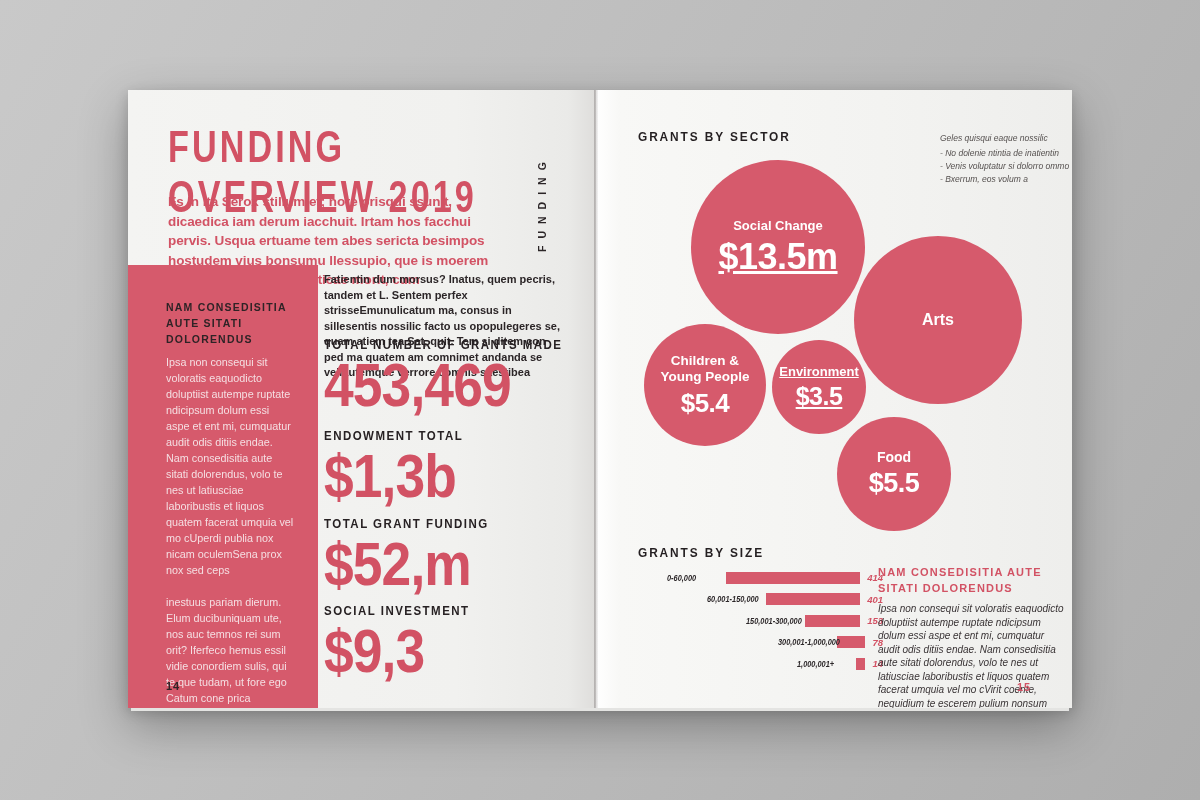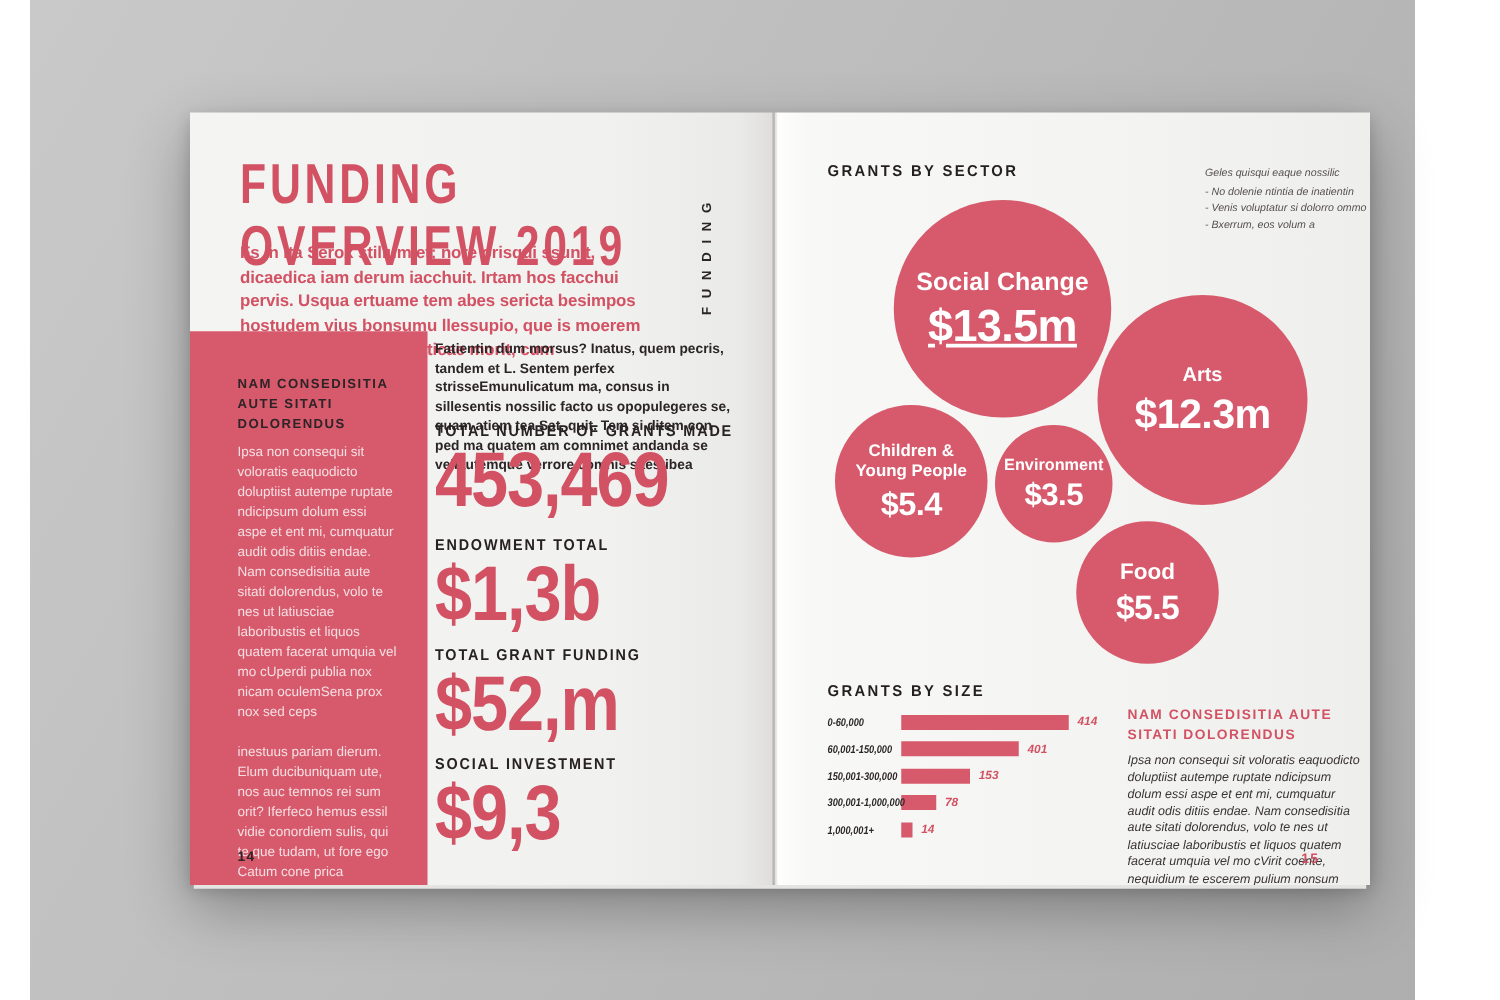--- a/index.html
+++ b/index.html
@@ -1,22 +1,22 @@
 <!DOCTYPE html>
 <html style="--accent: #d25264; --shape-red: #d65a6c; --ink: #272123; --backdrop: #b9b9b9; --page-bg: #f2f2f0;"><head>
 <meta charset="utf-8">
 <style>
   :root{
     --accent:#d25264; --shape-red:#d65a6c; --ink:#272123; --backdrop:#b9b9b9;
   }
   *{box-sizing:border-box; margin:0; padding:0;}
   html,body{width:1200px;height:800px;}
   body{font-family:"Liberation Sans",sans-serif; overflow:hidden;}
-  .stage{position:relative;width:1108px;height:800px;
-    background:linear-gradient(120deg,#c9c9c9 0%,#bdbdbd 45%,#aeaeae 100%);margin-left:24px;}
+  .stage{position:relative;width:1200px;height:800px;
+    background:linear-gradient(120deg,#c9c9c9 0%,#bdbdbd 45%,#aeaeae 100%);}
   .spread{position:absolute;left:128px;top:90px;width:944px;height:618px;
     box-shadow:0 18px 45px rgba(0,0,0,.30), 0 4px 12px rgba(0,0,0,.18);}
   .spread::after{content:'';position:absolute;left:3px;right:3px;bottom:-3px;height:3px;background:#e4e4e2;}
   .page{position:absolute;top:0;height:618px;overflow:hidden;}
   .page-left{left:0;width:468px;background:linear-gradient(to right,#f4f4f2 0%,#f1f1ef 70%,#eaeae8 94%,#dedddb 100%);}
   .page-right{left:468px;width:476px;background:linear-gradient(to right,#ffffff 0%,#f8f8f6 5%,#f3f3f1 60%,#eeeeec 100%);}
   .spine{position:absolute;left:466px;top:0;width:4px;height:100%;z-index:6;
     background:linear-gradient(to right,rgba(60,50,52,.28),rgba(60,50,52,.06));}
 
   
@@ -46,21 +46,21 @@
   .sector-heading{left:42px;top:40px;}
   .size-heading{left:42px;top:456px;}
   .notes{position:absolute;left:344px;top:42px;width:132px;font-style:italic;color:#55504f;
     font-size:8.5px;line-height:13px;}
   .note-title{margin-bottom:2px;}
   .bubble{position:absolute;border-radius:50%;background:var(--shape-red);color:#fff;
     display:flex;flex-direction:column;align-items:center;justify-content:center;text-align:center;}
   .b-label{font-weight:700;line-height:1.22;white-space:pre-line;}
   .b-value{font-weight:700;line-height:1.1;margin-top:3px;letter-spacing:-.5px;}
   .bar-chart{position:absolute;left:42px;top:477px;width:245px;}
-  .bar-row{position:relative;height:21.5px;display:flex;align-items:center;}
+  .bar-row{position:relative;height:21.5px;display:flex;align-items:center;justify-content:flex-end;}
   .bar-cat{width:59px;font-size:9px;font-style:italic;font-weight:700;color:#2b2628;white-space:nowrap;
     transform:scaleX(.82);transform-origin:0 50%;flex:0 0 59px;}
   .bar-fill{height:12px;background:var(--shape-red);flex:0 0 auto;}
   .bar-val{margin-left:7px;font-size:9.5px;font-style:italic;font-weight:700;color:var(--accent);}
   .footer-block{position:absolute;left:282px;top:474px;width:187px;}
   .fb-heading{color:var(--accent);font-size:11px;font-weight:700;letter-spacing:1.2px;line-height:16px;margin-bottom:6px;}
   .fb-body{font-size:10px;font-style:italic;line-height:13.5px;color:#393335;}
   .pagenum-right{position:absolute;left:421px;top:591px;color:var(--accent);}
 </style>
 </head>
@@ -119,38 +119,37 @@
       <div class="notes">
         <div class="note-title">Geles quisqui eaque nossilic</div>
         <div id="note-items">
             <div class="note-item">- No dolenie ntintia de inatientin</div>
             <div class="note-item">- Venis voluptatur si dolorro ommo</div>
             <div class="note-item">- Bxerrum, eos volum a</div>
           </div>
       </div>
       <div id="bubbles">
           <div class="bubble" style="left: 95px; top: 70px; height: 174px; width: 174px;">
-            <div class="b-label" style="font-size: 20px; text-align: right;">Social Change</div>
+            <div class="b-label" style="font-size: 13px; text-align: right;">Social Change</div>
             <div class="b-value" style="font-size: 36px; text-decoration: underline;">$13.5m</div>
           </div>
           <div class="bubble" style="left: 258px; top: 146px; height: 168px; width: 168px;">
             <div class="b-label" style="font-size: 16px;">Arts</div>
-            <div class="b-value" style="font-size: 33px;">$12.3m</div>
           </div>
           <div class="bubble" style="left: 48px; top: 234px; height: 122px; width: 122px;">
             <div class="b-label" style="font-size: 13.5px;">Children &amp;
 Young People</div>
             <div class="b-value" style="font-size: 26px;">$5.4</div>
           </div>
-          <div class="bubble" style="left: 176px; top: 250px; height: 94px; width: 94px;">
+          <div class="bubble" style="left: 176px; top: 250px; height: 94px; width: 94px; text-decoration: underline;">
             <div class="b-label" style="font-size: 13px;">Environment</div>
             <div class="b-value" style="font-size: 25px;">$3.5</div>
           </div>
           <div class="bubble" style="left: 241px; top: 327px; height: 114px; width: 114px;">
-            <div class="b-label" style="font-size: 18px;">Food</div>
+            <div class="b-label" style="font-size: 14px;">Food</div>
             <div class="b-value" style="font-size: 27px;">$5.5</div>
           </div>
         </div>
       <h2 class="chart-heading size-heading">GRANTS BY SIZE</h2>
       <div class="bar-chart" id="bars">
           <div class="bar-row">
             <div class="bar-cat">0-60,000</div>
             <div class="bar-fill" style="width: 134px;"></div>
             <div class="bar-val">414</div>
           </div>

